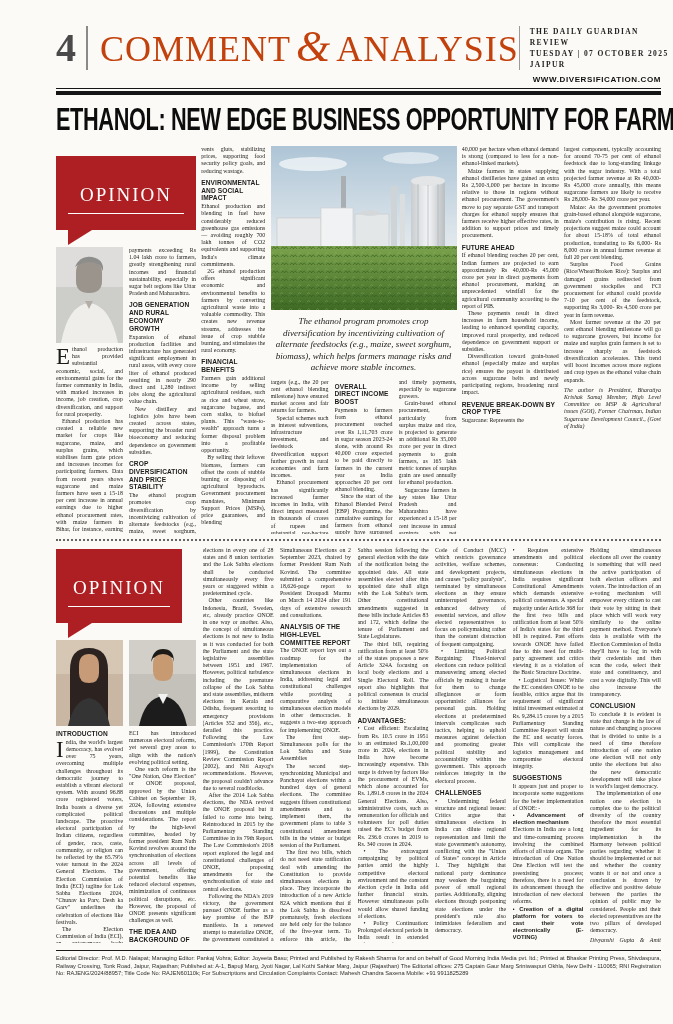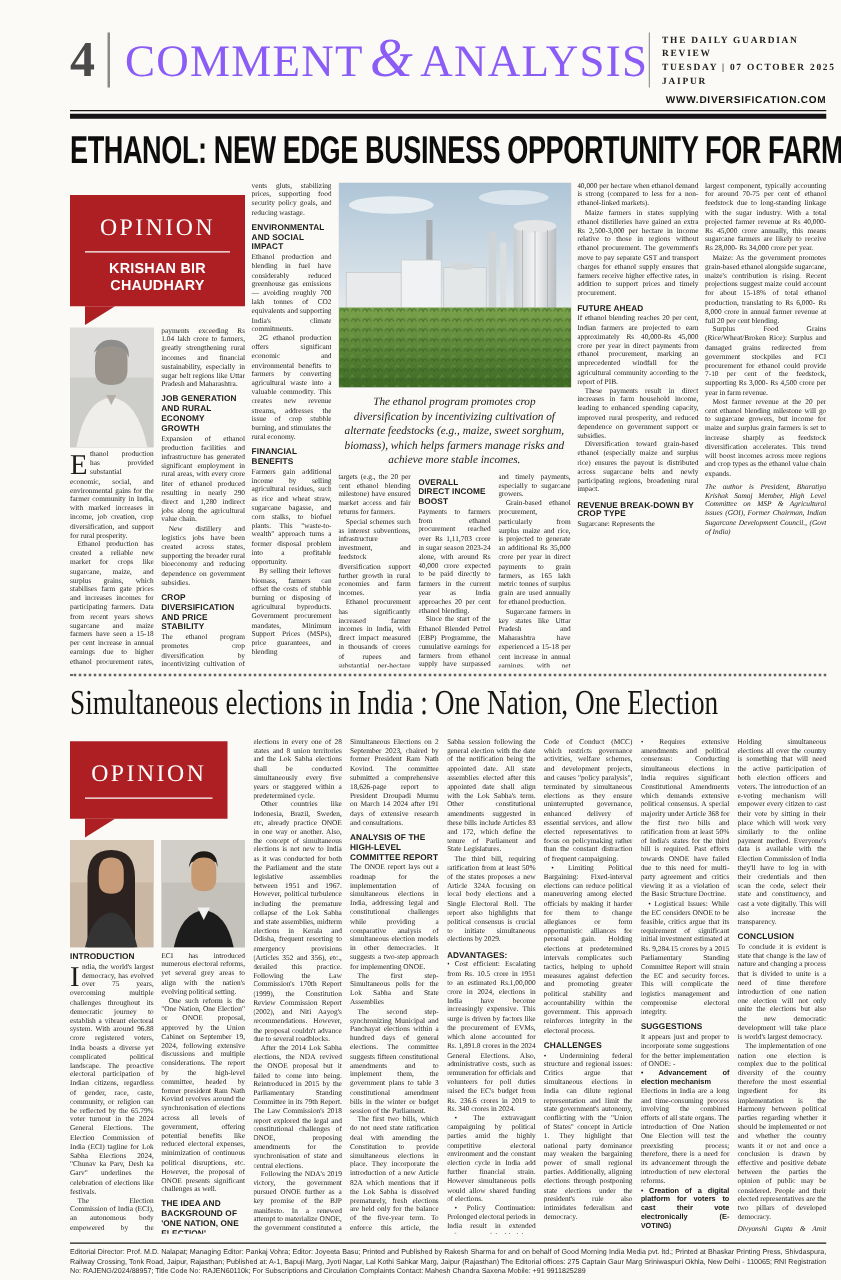--- a/index.html
+++ b/index.html
@@ -4,39 +4,39 @@
 <style>
   html,body{margin:0;padding:0;background:#e9e7e2;}
   .page{position:relative;width:673px;height:1024px;background:#fbfaf6;margin:0 auto;
         box-sizing:border-box;padding:24px 12px 0 56px;overflow:hidden;
         font-family:"Liberation Serif",serif;color:#1c1c1c;}
   
   .masthead{display:flex;align-items:center;}
   .pageno{font-family:"Liberation Serif",serif;font-weight:700;font-size:40px;line-height:44px;
           color:#4a4a4a;padding-right:10px;border-right:2px solid #8a8a8a;}
   .mast-title{flex:1;padding-left:12px;font-family:"Liberation Serif",serif;font-size:36px;
-              line-height:46px;color:#8b5cf6;letter-spacing:1px;white-space:nowrap;}
+              line-height:46px;color:#c2410c;letter-spacing:1px;white-space:nowrap;}
   .mast-title .amp{font-style:italic;font-size:44px;margin:0 5px;}
   .mast-meta{border-left:1.5px solid #9a9a9a;padding-left:10px;width:148px;flex:none;
              font-family:"Liberation Serif",serif;font-weight:700;font-size:7.5px;
              letter-spacing:1.4px;line-height:11px;color:#222;}
   .site-url{text-align:right;font-family:"Liberation Sans",sans-serif;font-weight:700;
             font-size:8px;letter-spacing:.6px;color:#111;margin:3px 0 4px;}
   .rule-thin{border-top:1px solid #151515;}
   .rule-thick{height:4px;background:#151515;margin-top:2px;}
   
   .hl1-wrap{height:42px;margin:7px 0 2px;overflow:visible;}
   .hl1{display:inline-block;white-space:nowrap;font-family:"Liberation Sans",sans-serif;
        font-weight:700;font-size:31px;letter-spacing:-.5px;color:#0d0d0d;
        transform:scaleX(.70);transform-origin:left center;}
   .hl2-wrap{height:36px;margin:4px 0 8px;}
   .hl2{display:inline-block;white-space:nowrap;font-family:"Liberation Serif",serif;
        font-size:28px;color:#161616;transform:scaleX(.78);transform-origin:left center;}
   
-  .opinion-box{position:relative;background:#ad1f23;color:#fff;padding:16px 6px 9px;
+  .opinion-box{position:relative;background:#ad1f23;color:#fff;padding:28px 6px 9px;
                box-sizing:border-box;margin-bottom:17px;}
   .opinion-box::after{content:"";position:absolute;left:12px;bottom:-15px;width:0;height:0;
                border-top:15px solid #ad1f23;border-right:24px solid transparent;}
   .opinion-label{font-family:"Liberation Serif",serif;font-size:19px;letter-spacing:2px;
                text-align:center;}
   .opinion-sep{border-top:1.5px solid #fff;margin:7px 6px;}
   .opinion-author{font-family:"Liberation Sans",sans-serif;font-weight:700;font-size:11.5px;
                line-height:13.5px;text-align:center;letter-spacing:.2px;}
   
   .a1-body{display:flex;justify-content:space-between;height:388px;overflow:hidden;margin-top:2px;}
@@ -94,21 +94,20 @@
 
   <div>
     <div class="hl1-wrap"><span class="hl1">ETHANOL: NEW EDGE BUSINESS OPPORTUNITY FOR FARMERS</span></div>
 
     <div class="a1-body">
 
       <div class="a1-rail">
         <div class="opinion-box">
           <div class="opinion-label">OPINION</div>
           <div class="opinion-sep"></div>
-          <div class="opinion-author">KRISHAN BIR CHAUDHARY</div>
         </div>
         <div class="a1-rail-cols">
           <div class="a1-colnarrow ncol">
             <svg class="photo kbc-photo" viewBox="0 0 67 96" preserveAspectRatio="none">
               <rect width="67" height="96" fill="#cdcdca"></rect>
               <rect width="67" height="40" fill="#dedddb"></rect>
               <path d="M20 26 Q20 12 33 12 Q46 12 46 26 L46 34 Q46 46 33 46 Q20 46 20 34 Z" fill="#9b948c"></path>
               <path d="M19 20 Q24 8 36 10 Q48 12 47 24 L44 18 Q34 12 22 18 Z" fill="#8d8d8b"></path>
               <path d="M5 96 Q12 58 33 56 Q54 58 62 96 Z" fill="#efeeea"></path>
               <path d="M29 54 L33 62 L37 54 Z" fill="#b5aea6"></path>
@@ -214,21 +213,20 @@
           <p class="blk p">Surplus Food Grains (Rice/Wheat/Broken Rice): Surplus and damaged grains redirected from government stockpiles and FCI procurement for ethanol could provide 7-10 per cent of the feedstock, supporting Rs 3,000- Rs 4,500 crore per year in farm revenue.</p>
           <p class="blk p">Most farmer revenue at the 20 per cent ethanol blending milestone will go to sugarcane growers, but income for maize and surplus grain farmers is set to increase sharply as feedstock diversification accelerates. This trend will boost incomes across more regions and crop types as the ethanol value chain expands.</p>
           <p class="blk i">The author is President, Bharatiya Krishak Samaj Member, High Level Committee on MSP &amp; Agricultural issues (GOI), Former Chairman, Indian Sugarcane Development Council., (Govt of India)</p>
         </div>
     </div>
   </div>
 
   <div class="divider-dotted"></div>
 
   <div>
-    <div class="hl2-wrap"><span class="hl2">Simultaneous elections in India : One Nation, One Election</span></div>
 
     <div class="a2-body">
 
       <div class="a2-rail">
         <div class="opinion-box small">
           <div class="opinion-label">OPINION</div>
           <div class="opinion-sep"></div>
         </div>
         <div class="a2-rail-cols">
           <div class="a2-colnarrow ncol">

